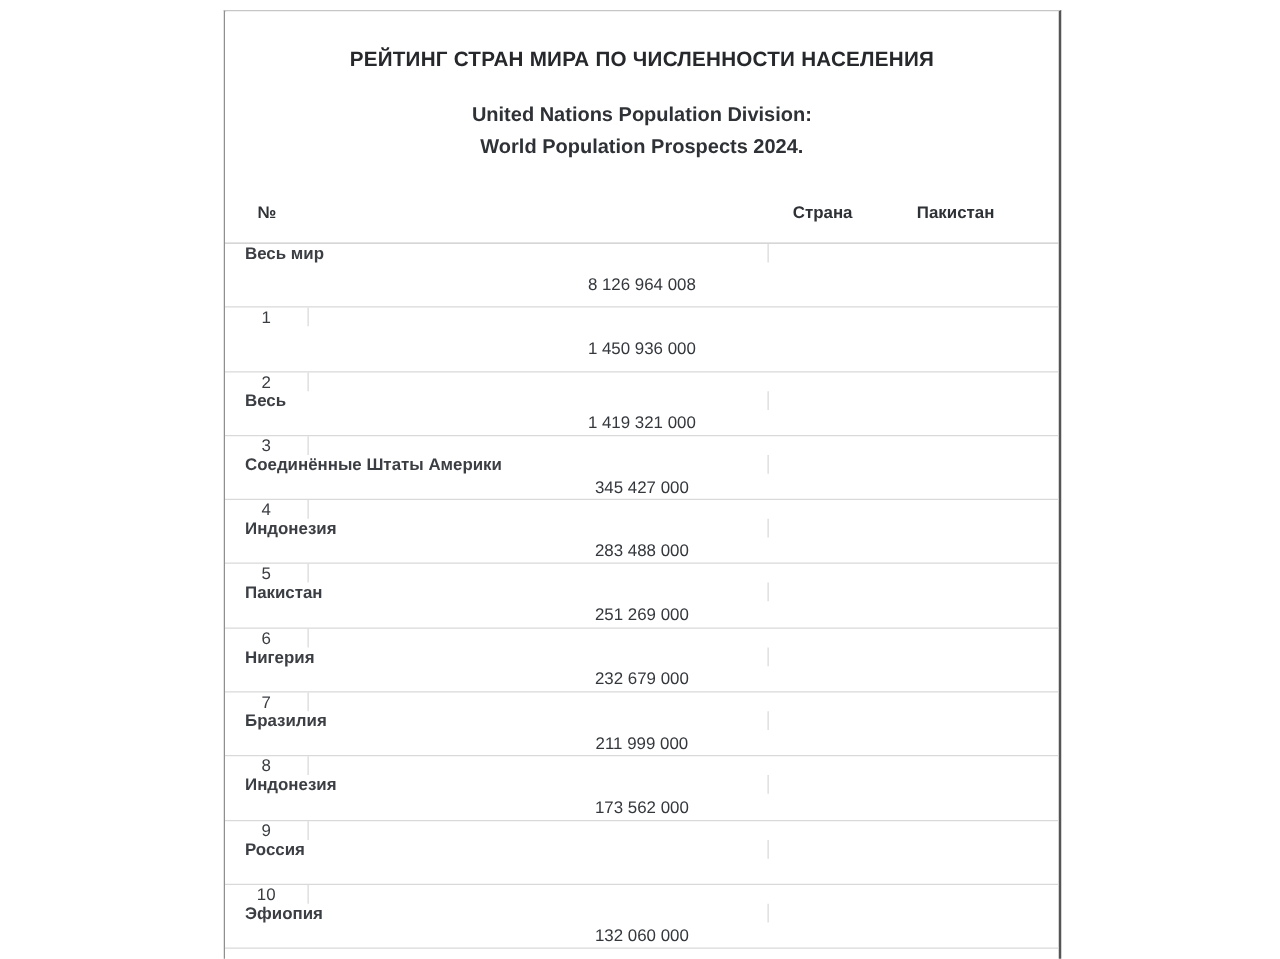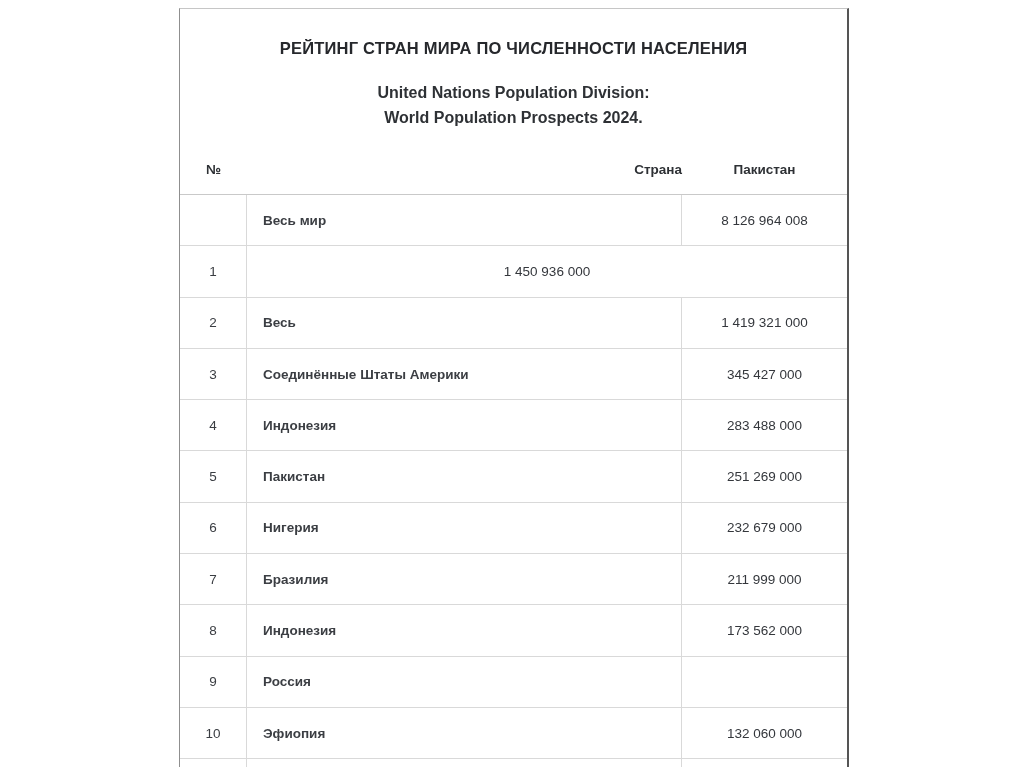--- a/index.html
+++ b/index.html
@@ -56,20 +56,21 @@
   .hc-country{ width: 435px; padding-left: 16px; text-align: right; }
   .hc-pop    { flex: 1; text-align: center; }
 
   .row {
     display: flex;
     height: 51.3px;
     border-bottom: 1px solid #d9d9d9;
     align-items: stretch;
     font-size: 13.5px;
     color: #3a3d42;
+    flex-direction: column;
   }
   .row.partial { height: 40px; border-bottom: none; }
   .cell { display: flex; align-items: center; }
   .cell-rank {
     width: 67px;
     justify-content: center;
     border-right: 1px solid #d9d9d9;
     font-weight: 400;
   }
   .cell-country {

